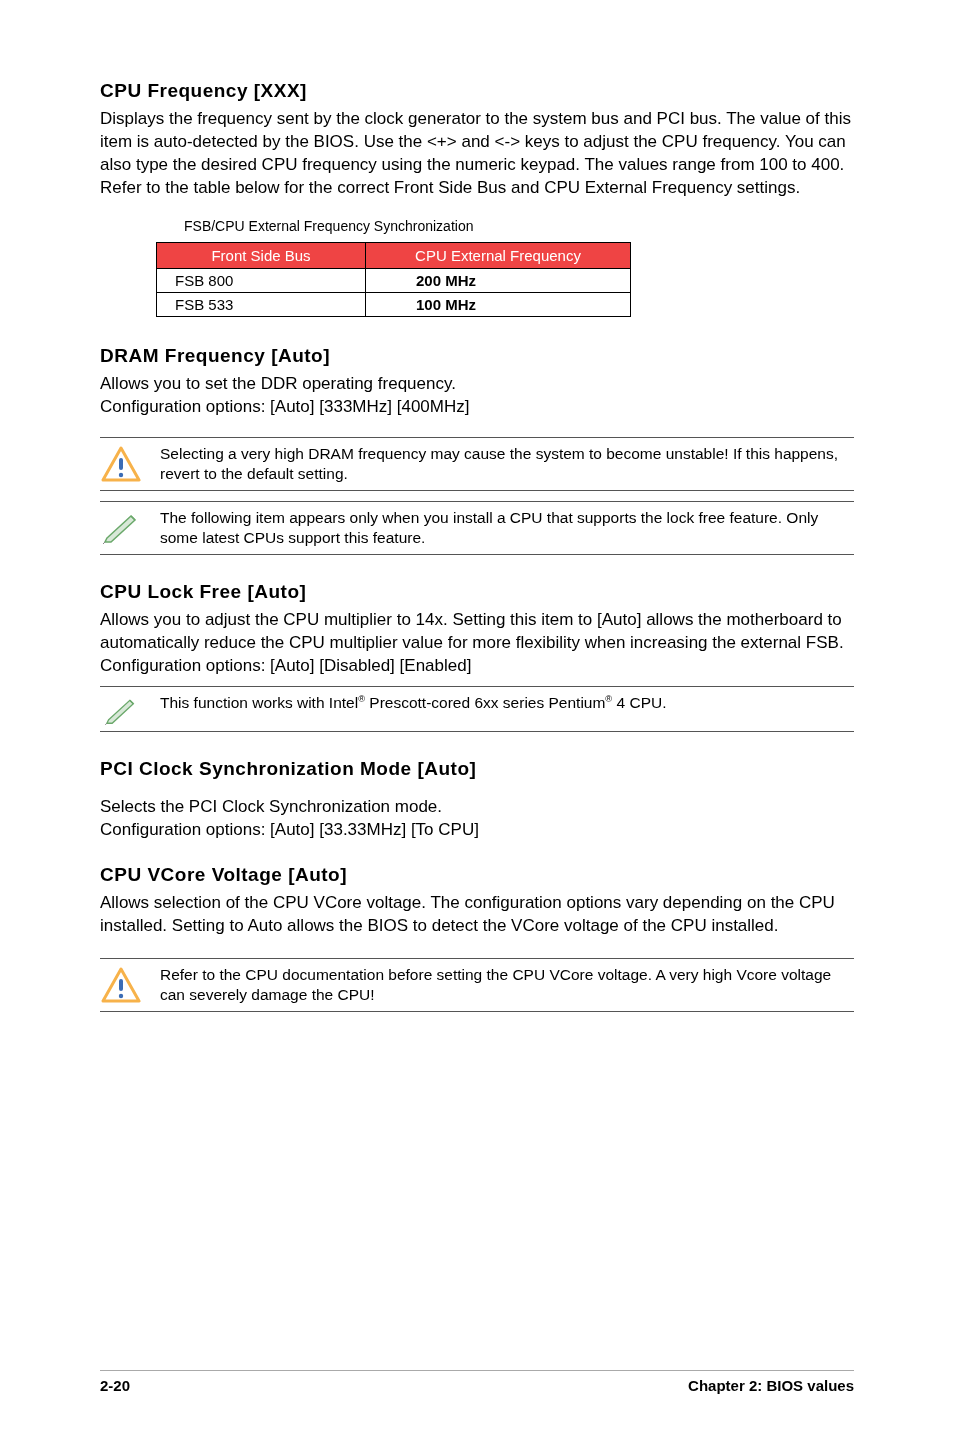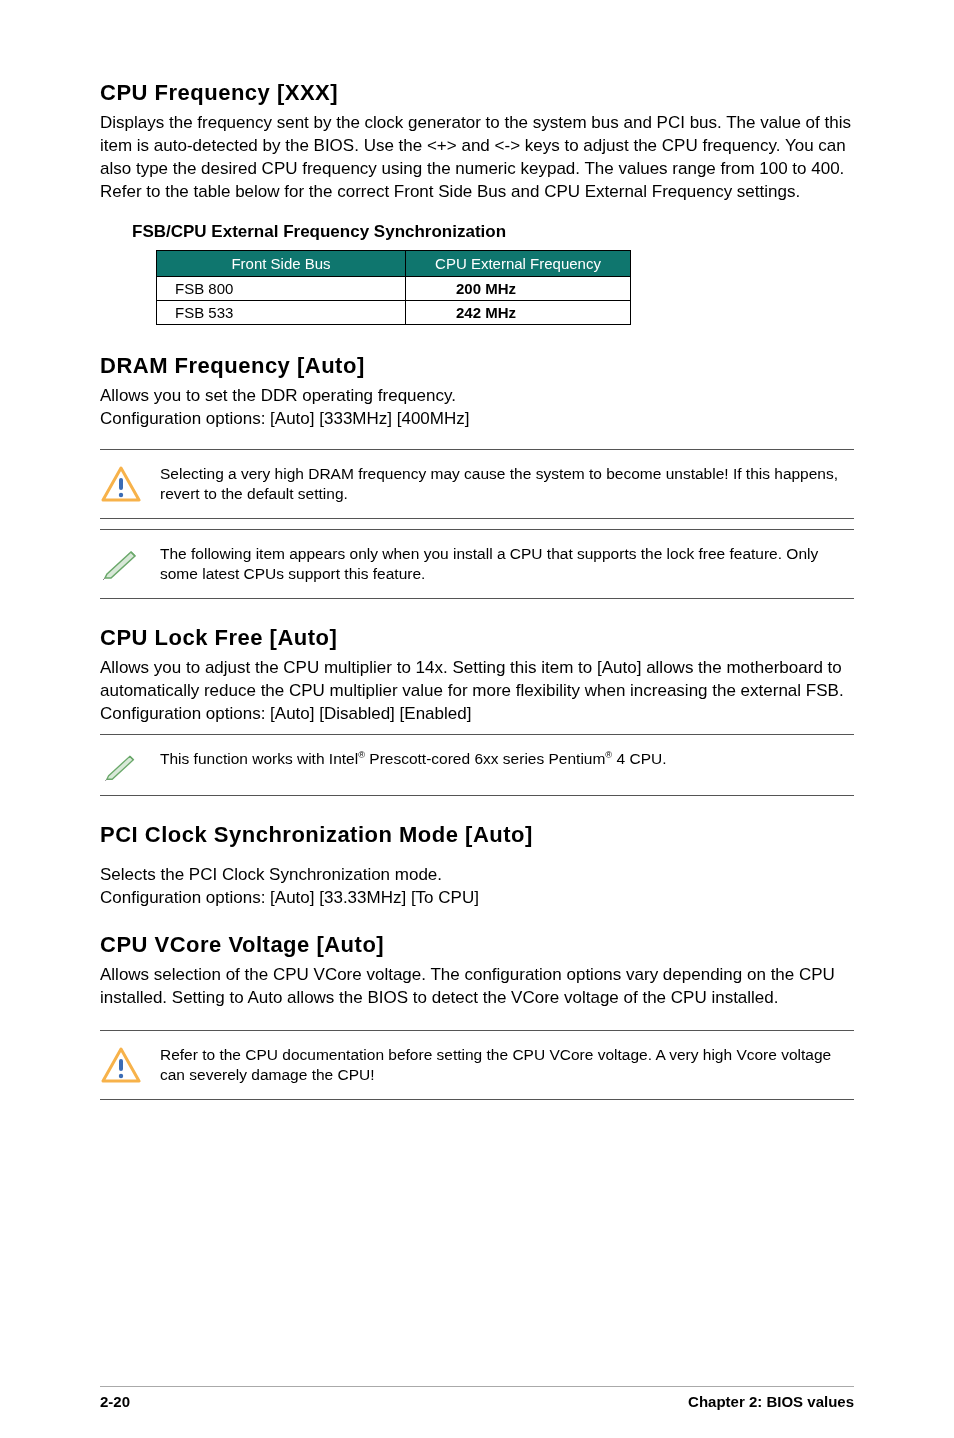--- a/index.html
+++ b/index.html
@@ -10,48 +10,48 @@
     color: #000;
     width: 954px;
   }
   .page {
     padding: 80px 100px 40px 100px;
     box-sizing: border-box;
     min-height: 1438px;
     position: relative;
   }
   .section-heading {
-    font-size: 22px;
+    font-size: 19px;
     font-weight: bold;
     letter-spacing: 0.5px;
     margin-bottom: 6px;
   }
   .body-text {
     font-size: 17px;
     line-height: 1.35;
     margin-bottom: 18px;
   }
   .sub-heading {
-    font-size: 17px;
-    font-weight: bold;
-    margin-left: 32px;
+    font-size: 14px;
+    font-weight: normal;
+    margin-left: 84px;
     margin-bottom: 8px;
   }
   .fsb-table {
     margin-left: 56px;
     border-collapse: collapse;
     width: 475px;
     margin-bottom: 28px;
   }
   .fsb-table th {
-    background: #0f766e;
+    background: #ef4444;
     color: #fff;
     font-weight: normal;
     font-size: 15px;
-    padding: 4px 24px;
+    padding: 4px 4px;
     text-align: left;
     border: 1px solid #000;
     border-bottom: none;
     margin-top: 40px;
   }
   .fsb-table th:first-child {
     text-align: center;
     width: 200px;
   }
   .fsb-table th:last-child {
@@ -64,21 +64,21 @@
   }
   .fsb-table td:last-child {
     padding-left: 50px;
     font-weight: bold;
   }
   .note-row {
     display: flex;
     align-items: flex-start;
     border-top: 1px solid #555;
     border-bottom: 1px solid #555;
-    padding: 14px 0;
+    padding: 6px 0;
     margin-bottom: 10px;
     gap: 18px;
   }
   .note-row.tight { margin-bottom: 26px; }
   .note-icon {
     width: 42px;
     flex-shrink: 0;
     display: flex;
     justify-content: center;
     padding-top: 2px;
@@ -94,21 +94,21 @@
   }
   .section-gap { margin-top: 22px; }
   .footer {
     display: flex;
     justify-content: space-between;
     font-size: 15px;
     font-weight: bold;
     border-top: 1px solid #aaa;
     padding-top: 6px;
     position: absolute;
-    bottom: 28px;
+    bottom: 44px;
     left: 100px;
     right: 100px;
   }
   .footer .colon { font-weight: bold; }
   .sup { vertical-align: super; font-size: 0.6em; }
   .pencil-icon svg, .warning-icon svg { display: block; }
 </style>
 </head>
 <body>
 
@@ -123,21 +123,21 @@
         <tr>
       <th>Front Side Bus</th>
       <th>CPU External Frequency</th>
     </tr>
     <tr>
       <td>FSB 800</td>
       <td>200 MHz</td>
     </tr>
     <tr>
       <td>FSB 533</td>
-      <td>242 MHz</td>
+      <td>100 MHz</td>
     </tr>
   </tbody>
     </table>
 
   <div class="section-heading">DRAM Frequency [Auto]</div>
   <div class="body-text" style="white-space:pre-line;">Allows you to set the DDR operating frequency.
 Configuration options: [Auto] [333MHz] [400MHz]</div>
 
   <div class="notes-container">
     <div class="note-row">

